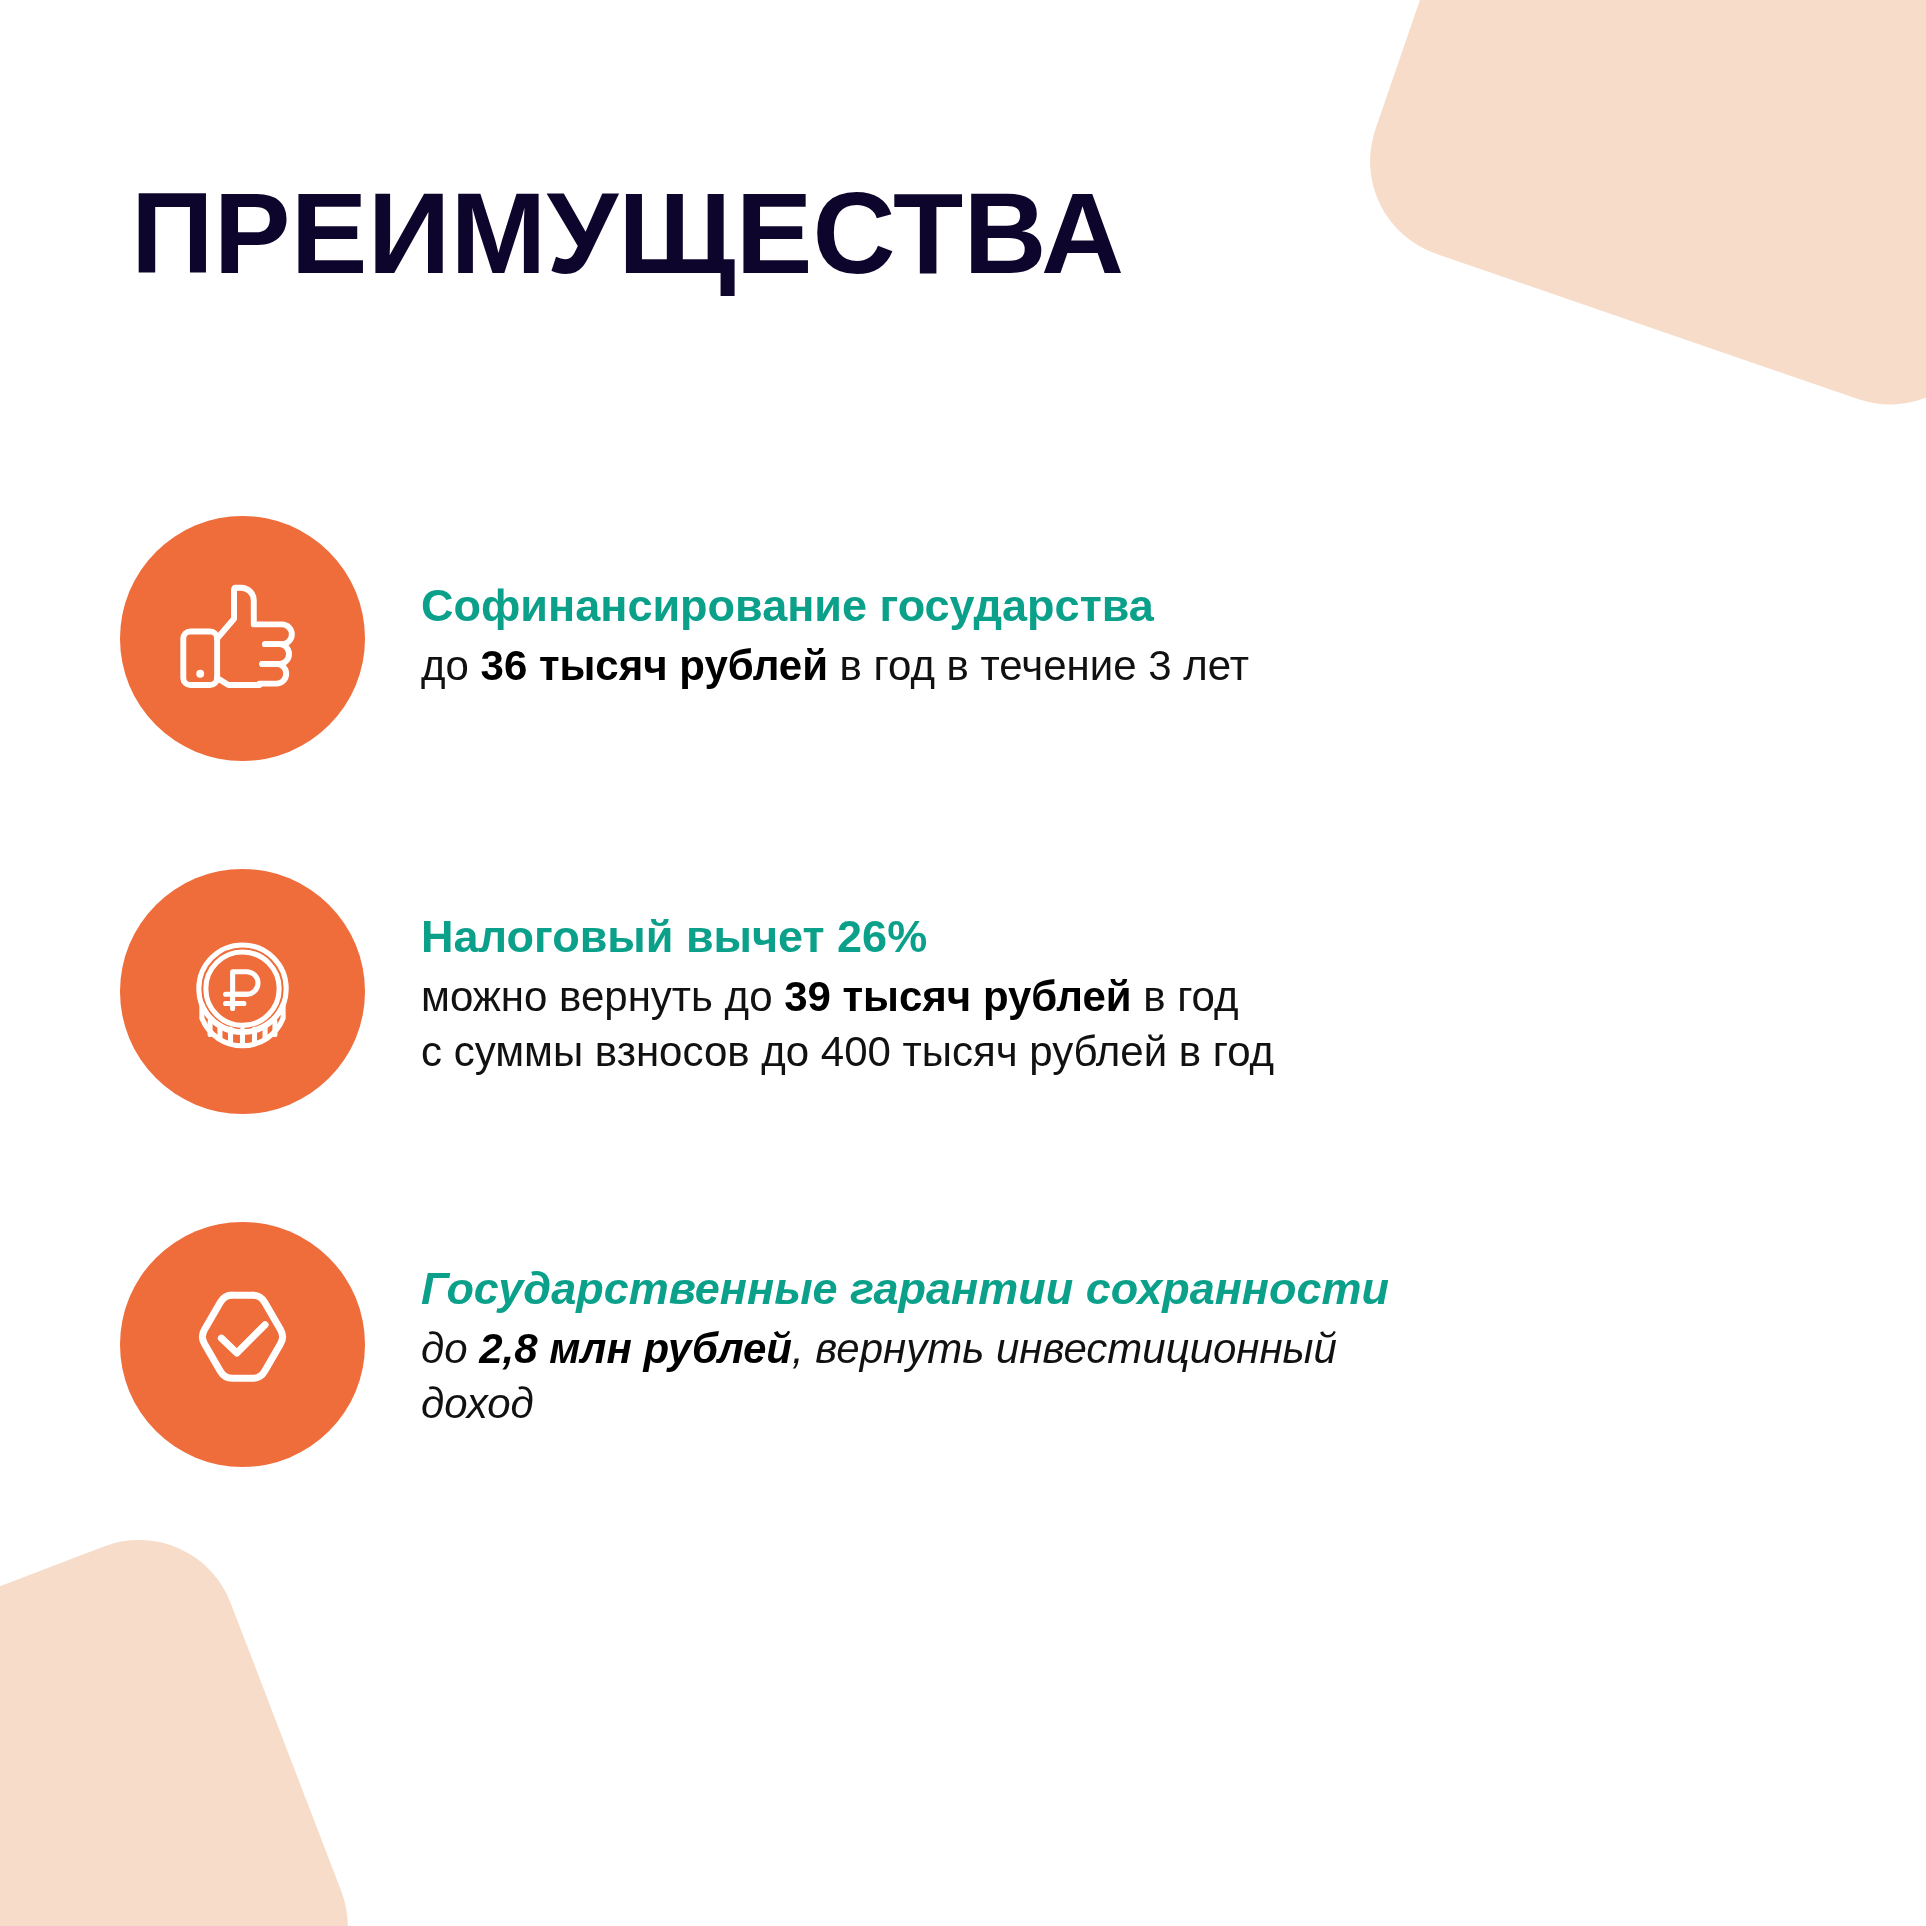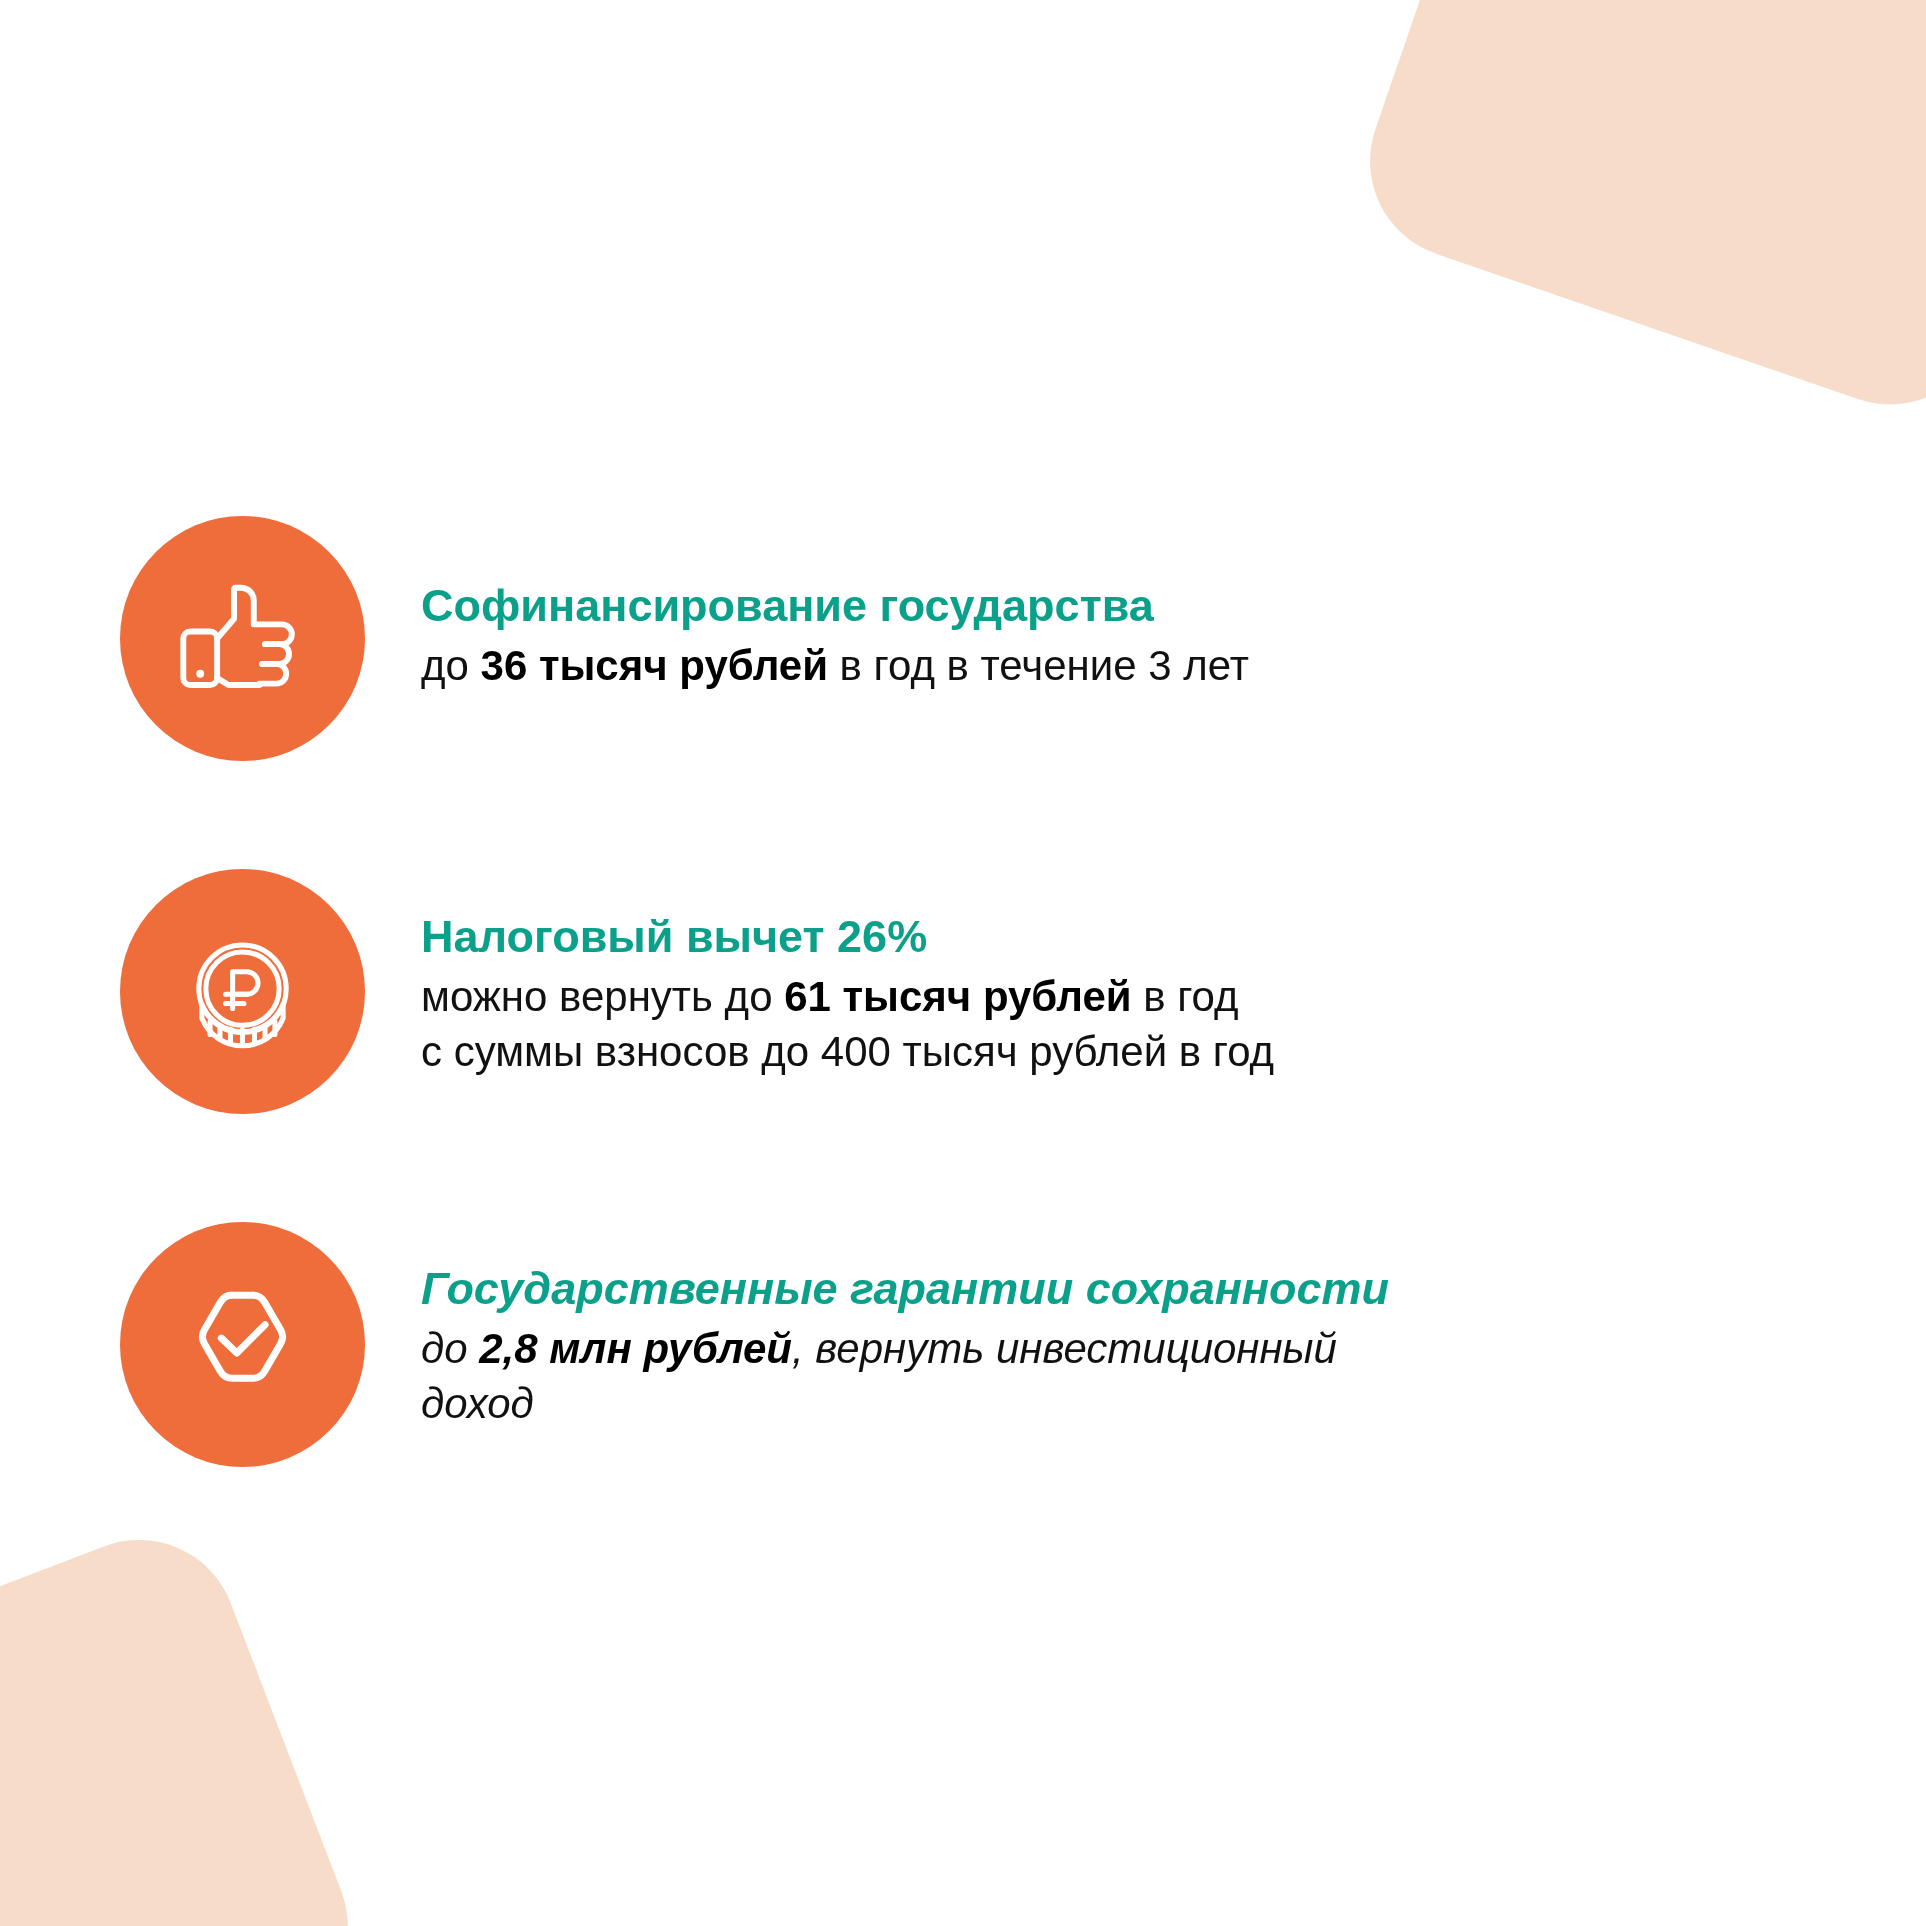--- a/index.html
+++ b/index.html
@@ -128,20 +128,21 @@
 </style>
 </head>
 <body>
 
 <div id="slide">
 
   <div class="deco deco-top-right"></div>
 
   <div class="deco deco-bottom-left"></div>
 
+  <h1 class="page-title">ПРЕИМУЩЕСТВА</h1>
 
   <div class="benefits">
 
     <div class="benefit-row row-1">
       <div class="icon-badge">
         <span>
           <svg viewBox="0 0 100 100" fill="none" stroke="#ffffff" stroke-width="4.2" stroke-linecap="round" stroke-linejoin="round">
 
             <rect x="8" y="45" width="24" height="38" rx="5" ry="5"></rect>
             <circle cx="20" cy="75" r="2.8" fill="#ffffff" stroke="none"></circle>
@@ -186,21 +187,21 @@
             <path d="M43 62 L43 36 L53 36 A8 8 0 0 1 53 52 L43 52"></path>
             <path d="M38 52 L53 52"></path>
             <path d="M38 58.5 L51 58.5"></path>
           </svg>
         </span>
       </div>
       <div class="benefit-text">
         <p class="benefit-heading">Налоговый вычет 26%</p>
         <p class="benefit-body">
           <span class="line">
-            <span>можно вернуть до </span><span class="em">61 тысяч рублей</span><span> в год</span>
+            <span>можно вернуть до </span><span class="em">39 тысяч рублей</span><span> в год</span>
           </span>
           <span class="line">
             <span>с суммы взносов до 400 тысяч рублей в год</span>
           </span>
         </p>
       </div>
     </div>
 
     <div class="benefit-row row-3">
       <div class="icon-badge">

